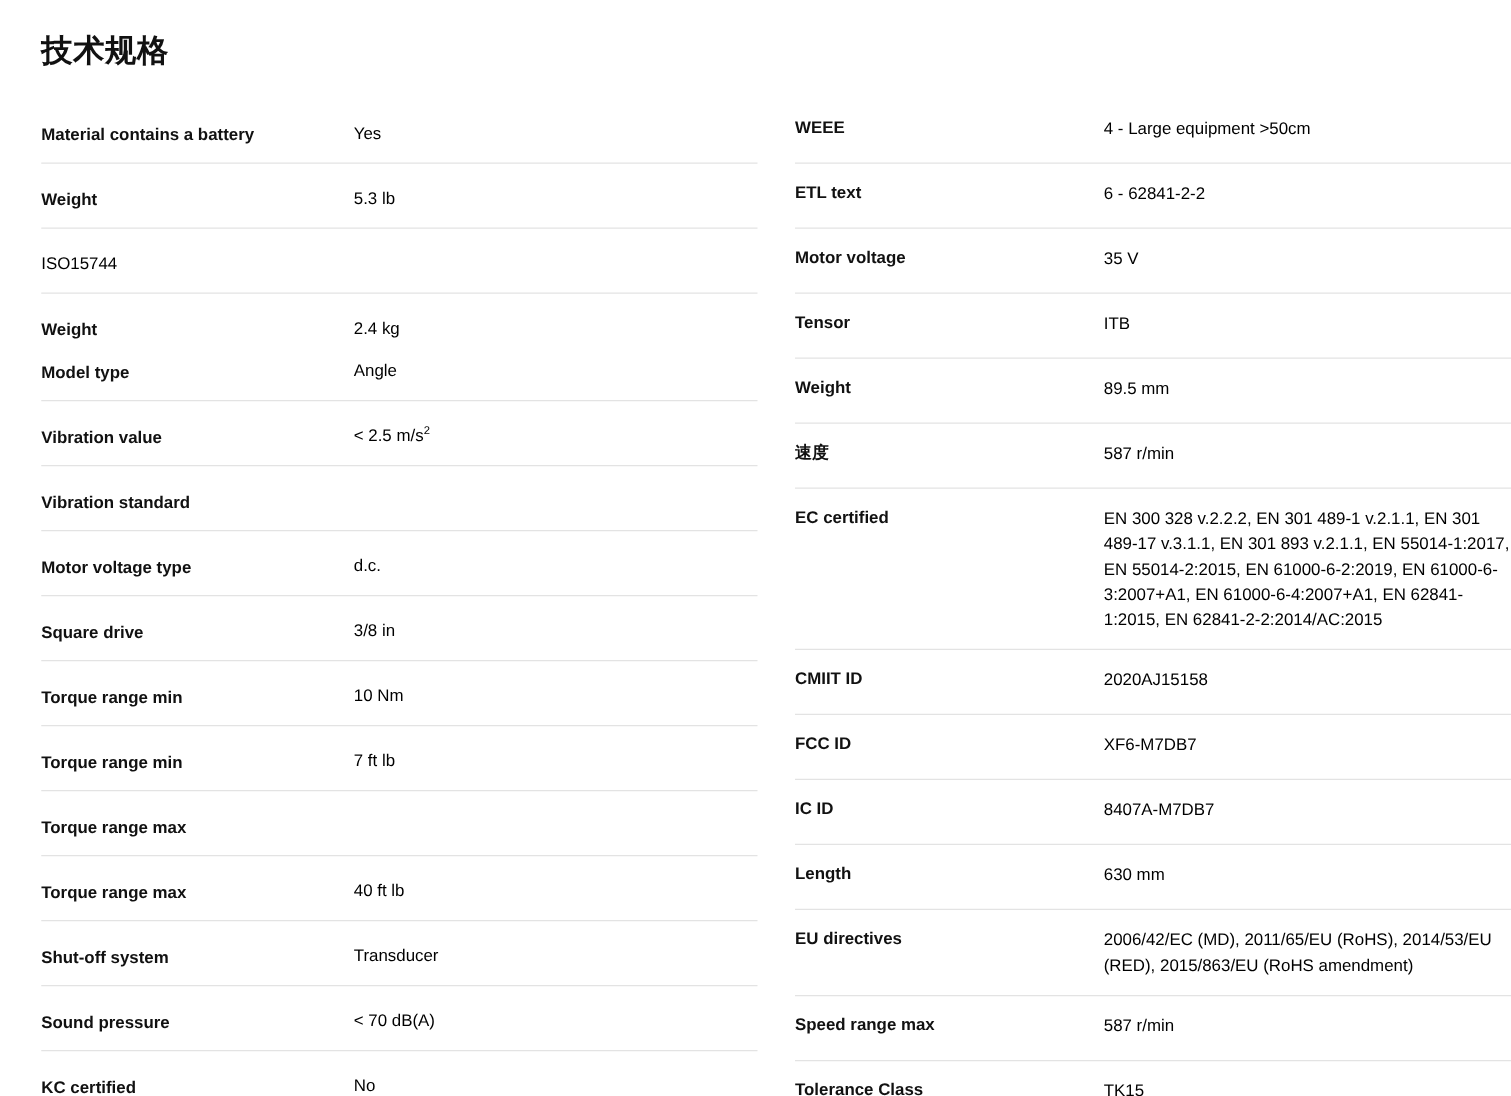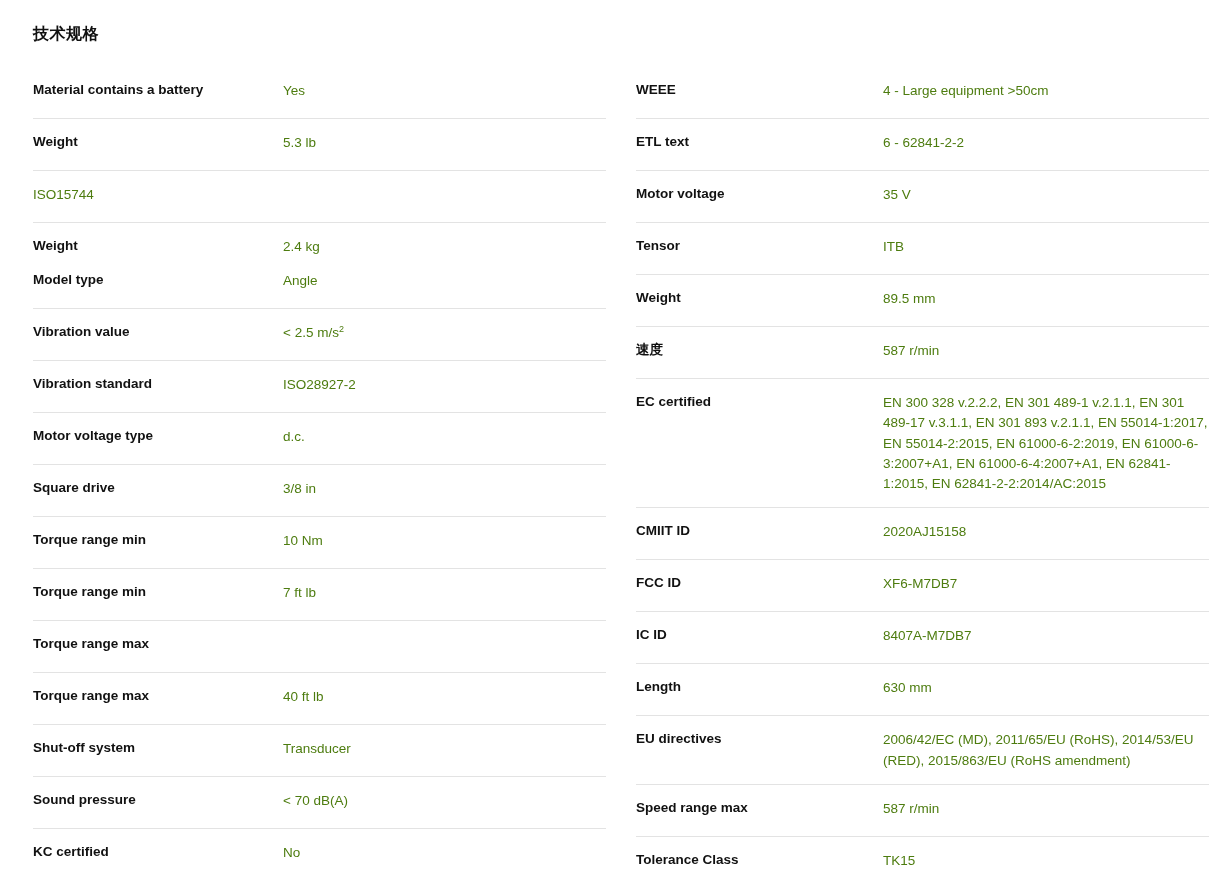--- a/index.html
+++ b/index.html
@@ -14,21 +14,21 @@
     color: #111111;
     -webkit-font-smoothing: antialiased;
   }
   .page {
     position: relative;
     width: 1209px;
     padding: 0;
     box-sizing: border-box;
   }
   .page-title {
-    font-size: 16px;
+    font-size: 25px;
     font-weight: bold;
     letter-spacing: 0.5px;
     color: #111111;
     margin: 24px 0 0 33px;
   }
   .columns {
     display: flex;
     gap: 0;
     margin-top: 22px;
   }
@@ -45,21 +45,21 @@
     padding-left: 30px;
     padding-right: 14px;
   }
   .spec-row {
     display: flex;
     align-items: flex-start;
     border-bottom: 1px solid #e3e3e3;
     padding: 14px 0 13px 0;
     min-height: 24px;
   }
-  .col-left .spec-row { width: 573px; }
+  .col-left .spec-row { width: 573px; align-items: flex-end; }
   .col-right .spec-row { width: 576px; }
   .spec-row.no-rule {
     border-bottom: none;
     padding-bottom: 4px;
   }
   .spec-row.tight {
     padding-top: 6px;
   }
   .spec-label {
     flex: 0 0 250px;
@@ -69,21 +69,21 @@
     color: #111111;
   }
   .col-right .spec-label {
     flex: 0 0 247px;
   }
   .spec-value {
     flex: 1 1 auto;
     font-size: 13.5px;
     font-weight: normal;
     line-height: 1.5;
-    color: #4d7c0f;
+    color: #000000;
   }
   .spec-value sup {
     font-size: 9px;
     vertical-align: super;
     line-height: 0;
   }
 </style>
 </head>
 <body>
 
@@ -111,21 +111,20 @@
         <div class="spec-row tight">
           <div class="spec-label">Model type</div>
           <div class="spec-value">Angle</div>
         </div>
         <div class="spec-row">
           <div class="spec-label">Vibration value</div>
           <div class="spec-value">&lt; 2.5 m/s<sup>2</sup></div>
         </div>
         <div class="spec-row">
           <div class="spec-label">Vibration standard</div>
-          <div class="spec-value">ISO28927-2</div>
         </div>
         <div class="spec-row">
           <div class="spec-label">Motor voltage type</div>
           <div class="spec-value">d.c.</div>
         </div>
         <div class="spec-row">
           <div class="spec-label">Square drive</div>
           <div class="spec-value">3/8 in</div>
         </div>
         <div class="spec-row">

